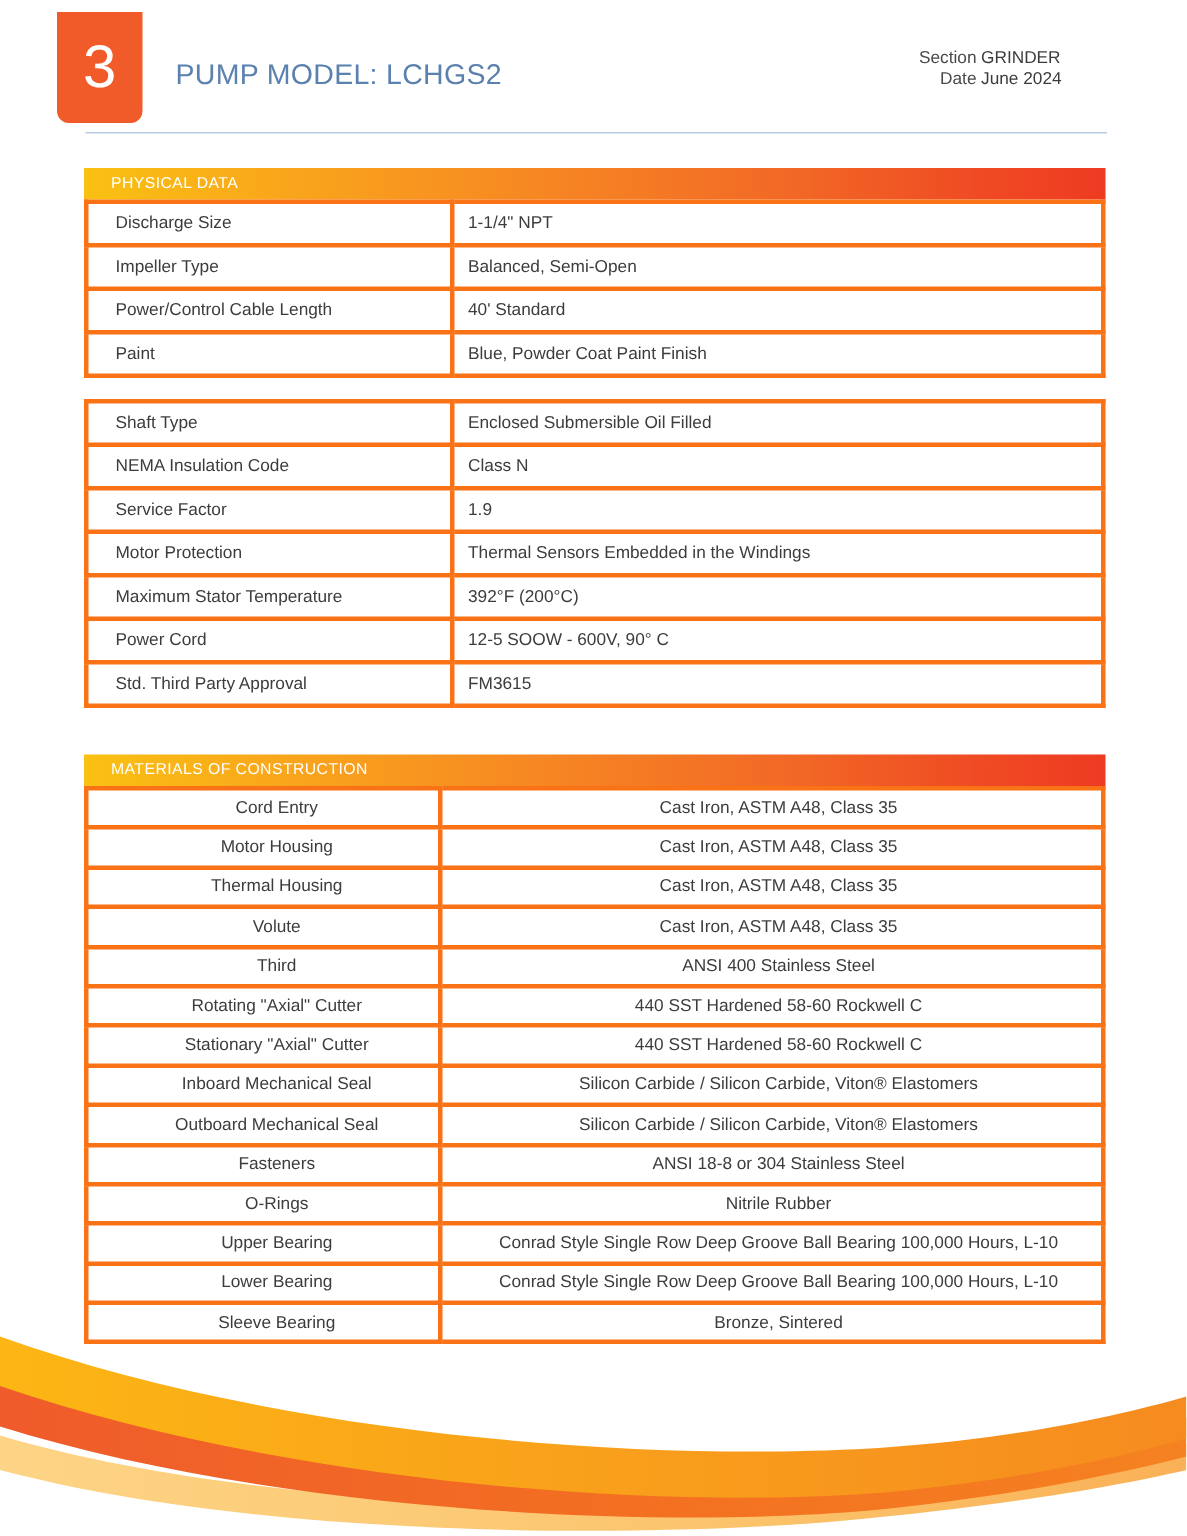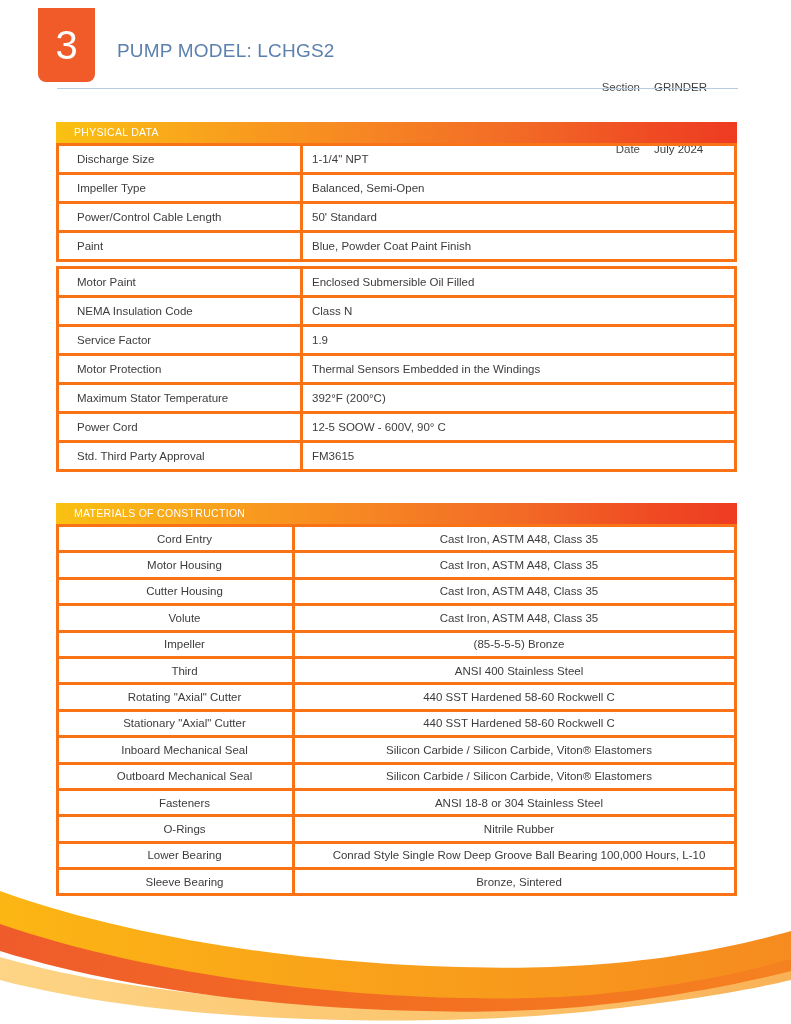--- a/index.html
+++ b/index.html
@@ -61,23 +61,22 @@
     color: #4a4a4a;
   }
   .meta-row {
     display: flex;
     align-items: baseline;
     white-space: nowrap;
   }
   .meta-label {
     width: 56px;
     text-align: right;
-    padding-right: 14px;
+    padding-right: 3px;
     color: #4a4a4a;
-    margin-top: 48px;
   }
   .meta-value {
     text-align: left;
     color: #3c3c3c;
     min-width: 84px;
   }
   .header-rule {
     position: absolute;
     left: 57px;
     right: 53px;
@@ -152,64 +151,64 @@
 
   <div class="doc-title">PUMP MODEL: LCHGS2</div>
 
   <div class="meta">
     <div class="meta-row">
       <span class="meta-label">Section</span>
       <span class="meta-value">GRINDER</span>
     </div>
     <div class="meta-row">
       <span class="meta-label">Date</span>
-      <span class="meta-value">July 2024</span>
+      <span class="meta-value">June 2024</span>
     </div>
   </div>
 
   <div class="header-rule"></div>
 </div>
 
-<div class="table-block t-regular" style="top:122px;">
+<div class="table-block t-regular" style="top:112px;">
   <div class="table-head">PHYSICAL DATA</div>
   <table class="spec">
     <colgroup>
         <col class="c1">
         <col>
       </colgroup>
     <tbody>
         <tr>
           <td class="label">Discharge Size</td>
           <td class="val">1-1/4" NPT</td>
         </tr>
         <tr>
           <td class="label">Impeller Type</td>
           <td class="val">Balanced, Semi-Open</td>
         </tr>
         <tr>
           <td class="label">Power/Control Cable Length</td>
-          <td class="val">50' Standard</td>
+          <td class="val">40' Standard</td>
         </tr>
         <tr>
           <td class="label">Paint</td>
           <td class="val">Blue, Powder Coat Paint Finish</td>
         </tr>
       </tbody>
   </table>
 </div>
 
 <div class="table-block t-regular" style="top:266px;">
   <table class="spec">
     <colgroup>
         <col class="c1">
         <col>
       </colgroup>
     <tbody>
         <tr>
-          <td class="label">Motor Paint</td>
+          <td class="label">Shaft Type</td>
           <td class="val">Enclosed Submersible Oil Filled</td>
         </tr>
         <tr>
           <td class="label">NEMA Insulation Code</td>
           <td class="val">Class N</td>
         </tr>
         <tr>
           <td class="label">Service Factor</td>
           <td class="val">1.9</td>
         </tr>
@@ -243,32 +242,28 @@
     <tbody>
         <tr>
           <td class="label">Cord Entry</td>
           <td class="val">Cast Iron, ASTM A48, Class 35</td>
         </tr>
         <tr>
           <td class="label">Motor Housing</td>
           <td class="val">Cast Iron, ASTM A48, Class 35</td>
         </tr>
         <tr>
-          <td class="label">Cutter Housing</td>
+          <td class="label">Thermal Housing</td>
           <td class="val">Cast Iron, ASTM A48, Class 35</td>
         </tr>
         <tr>
           <td class="label">Volute</td>
           <td class="val">Cast Iron, ASTM A48, Class 35</td>
         </tr>
         <tr>
-          <td class="label">Impeller</td>
-          <td class="val">(85-5-5-5) Bronze</td>
-        </tr>
-        <tr>
           <td class="label">Third</td>
           <td class="val">ANSI 400 Stainless Steel</td>
         </tr>
         <tr>
           <td class="label">Rotating "Axial" Cutter</td>
           <td class="val">440 SST Hardened 58-60 Rockwell C</td>
         </tr>
         <tr>
           <td class="label">Stationary "Axial" Cutter</td>
           <td class="val">440 SST Hardened 58-60 Rockwell C</td>
@@ -281,20 +276,24 @@
           <td class="label">Outboard Mechanical Seal</td>
           <td class="val">Silicon Carbide / Silicon Carbide, Viton® Elastomers</td>
         </tr>
         <tr>
           <td class="label">Fasteners</td>
           <td class="val">ANSI 18-8 or 304 Stainless Steel</td>
         </tr>
         <tr>
           <td class="label">O-Rings</td>
           <td class="val">Nitrile Rubber</td>
+        </tr>
+        <tr>
+          <td class="label">Upper Bearing</td>
+          <td class="val">Conrad Style Single Row Deep Groove Ball Bearing 100,000 Hours, L-10</td>
         </tr>
         <tr>
           <td class="label">Lower Bearing</td>
           <td class="val">Conrad Style Single Row Deep Groove Ball Bearing 100,000 Hours, L-10</td>
         </tr>
         <tr>
           <td class="label">Sleeve Bearing</td>
           <td class="val">Bronze, Sintered</td>
         </tr>
       </tbody>

